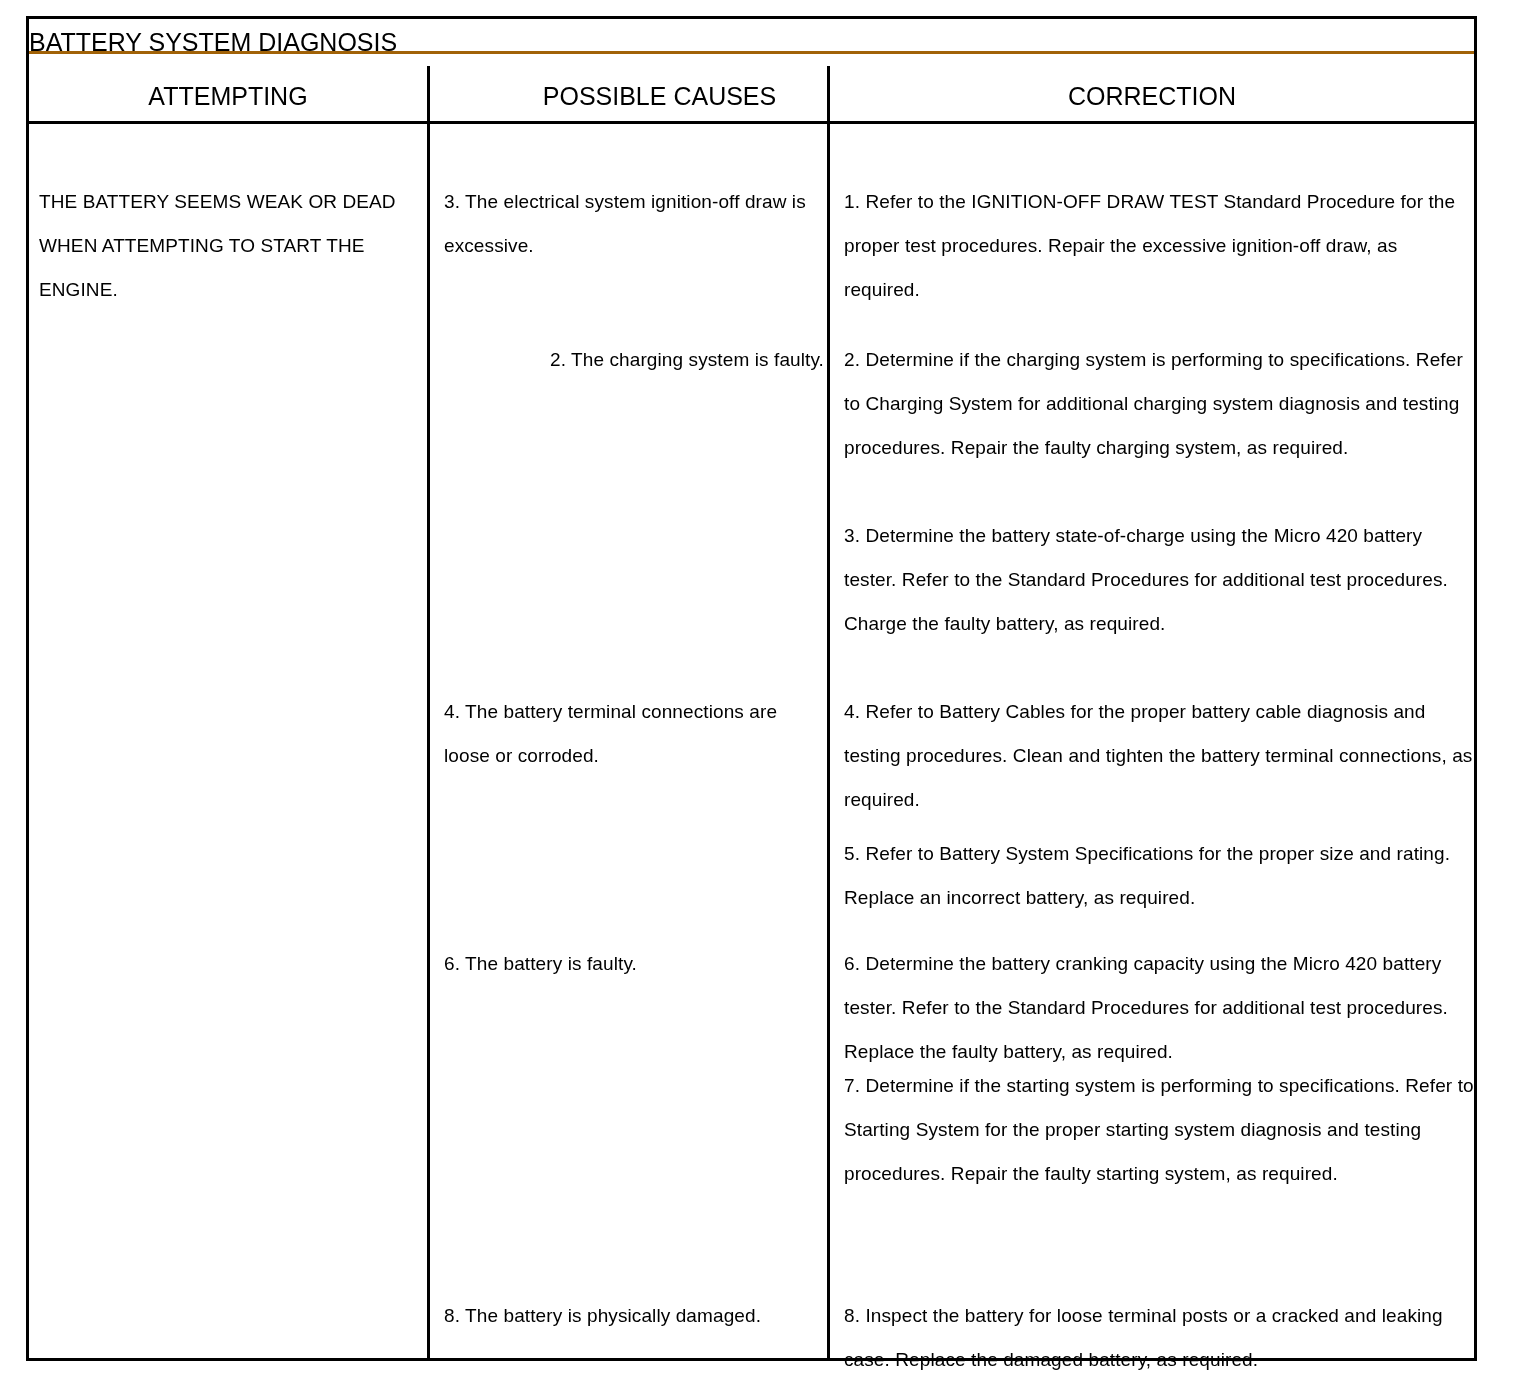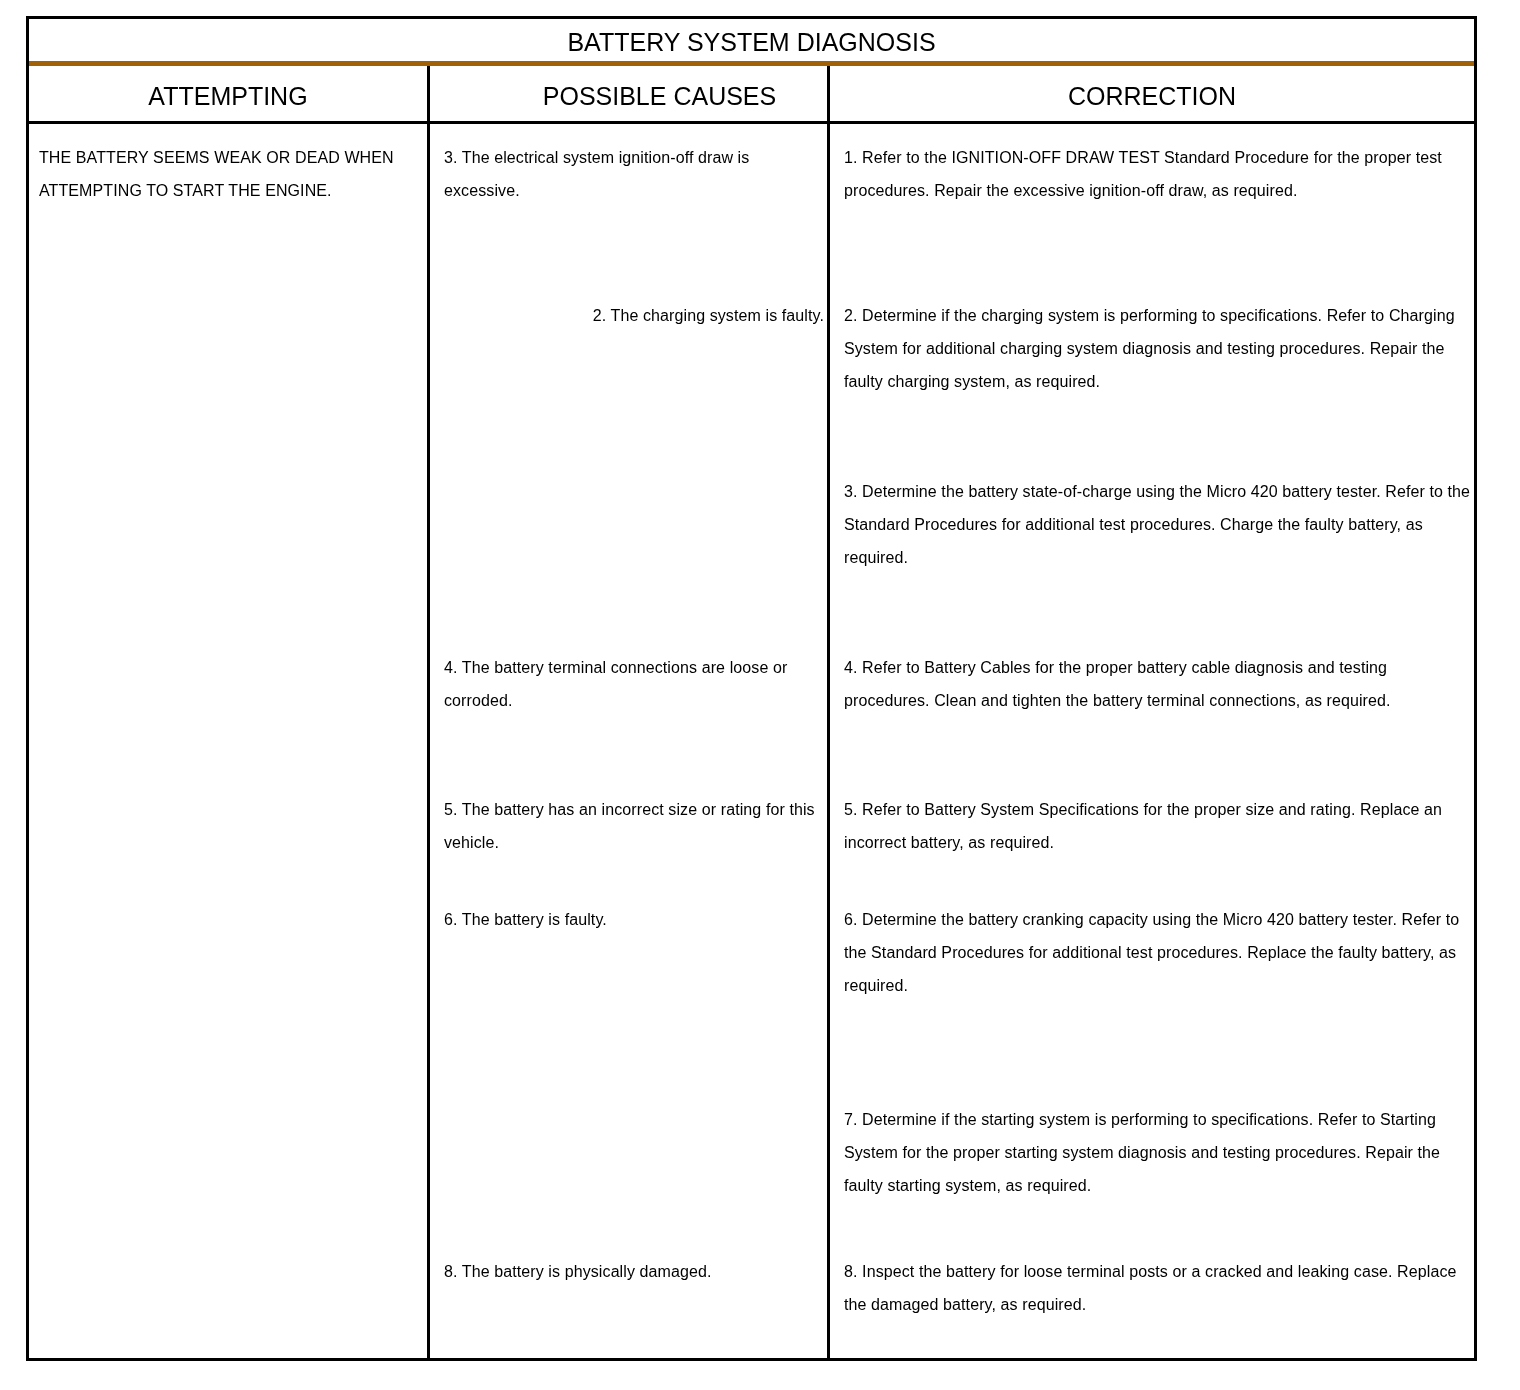--- a/index.html
+++ b/index.html
@@ -1,21 +1,21 @@
 <!DOCTYPE html>
 <html><head>
 <meta charset="utf-8">
 <style>
   html, body { margin: 0; padding: 0; background: #ffffff; }
   body { width: 1520px; height: 1390px; position: relative; font-family: "Liberation Sans", sans-serif; color: #000; }
   .tbl { position: absolute; left: 26px; top: 16px; width: 1451px; height: 1345px; border: 3px solid #000; box-sizing: border-box; }
-  .title { position: absolute; left: 0; right: 0; top: 0; height: 47px; border-bottom: 5px solid #a16207; text-align: center; font-size: 25px; line-height: 47px; box-sizing: border-box; }
+  .title { position: absolute; left: 0; right: 0; top: 0; height: 35px; border-bottom: 3px solid #a16207; font-size: 25px; line-height: 47px; box-sizing: border-box; }
   .hdr { position: absolute; top: 47px; height: 58px; border-bottom: 3px solid #000; text-align: center; font-size: 25px; line-height: 60px; box-sizing: border-box; }
   .vline { position: absolute; top: 47px; bottom: 0; width: 3px; background: #000; }
-  .cell { position: absolute; font-size: 16px; line-height: 33px; letter-spacing: 0.1px; }
+  .cell { position: absolute; font-size: 19px; line-height: 44px; letter-spacing: 0.1px; margin-top: 39px; }
   .cond { left: 10px; top: 122px; width: 380px; }
   .cause { left: 415px; width: 380px; }
   .corr { left: 815px; width: 630px; }
 </style>
 </head>
 <body>
 
 <div class="tbl">
   <div class="title">BATTERY SYSTEM DIAGNOSIS</div>
   <div class="hdr" style="left:0;width:398px;">ATTEMPTING</div>
@@ -30,23 +30,22 @@
   <div class="cell corr" style="top:122px;">1. Refer to the IGNITION-OFF DRAW TEST Standard Procedure for the proper test procedures. Repair the excessive ignition-off draw, as required.</div>
 
   <div class="cell cause" style="top:280px;text-align:right;">2. The charging system is faulty.</div>
   <div class="cell corr" style="top:280px;">2. Determine if the charging system is performing to specifications. Refer to Charging System for additional charging system diagnosis and testing procedures. Repair the faulty charging system, as required.</div>
 
   <div class="cell corr" style="top:456px;">3. Determine the battery state-of-charge using the Micro 420 battery tester. Refer to the Standard Procedures for additional test procedures. Charge the faulty battery, as required.</div>
 
   <div class="cell cause" style="top:632px;">4. The battery terminal connections are loose or corroded.</div>
   <div class="cell corr" style="top:632px;">4. Refer to Battery Cables for the proper battery cable diagnosis and testing procedures. Clean and tighten the battery terminal connections, as required.</div>
 
-  <div class="cell cause" style="top:774px;">5. The battery has an incorrect size or rating for this vehicle.</div>
   <div class="cell corr" style="top:774px;">5. Refer to Battery System Specifications for the proper size and rating. Replace an incorrect battery, as required.</div>
 
   <div class="cell cause" style="top:884px;">6. The battery is faulty.</div>
   <div class="cell corr" style="top:884px;">6. Determine the battery cranking capacity using the Micro 420 battery tester. Refer to the Standard Procedures for additional test procedures. Replace the faulty battery, as required.</div>
 
-  <div class="cell corr" style="top:1084px;">7. Determine if the starting system is performing to specifications. Refer to Starting System for the proper starting system diagnosis and testing procedures. Repair the faulty starting system, as required.</div>
+  <div class="cell corr" style="top:1006px;">7. Determine if the starting system is performing to specifications. Refer to Starting System for the proper starting system diagnosis and testing procedures. Repair the faulty starting system, as required.</div>
 
   <div class="cell cause" style="top:1236px;">8. The battery is physically damaged.</div>
   <div class="cell corr" style="top:1236px;">8. Inspect the battery for loose terminal posts or a cracked and leaking case. Replace the damaged battery, as required.</div>
 </div>
 
 </body></html>

